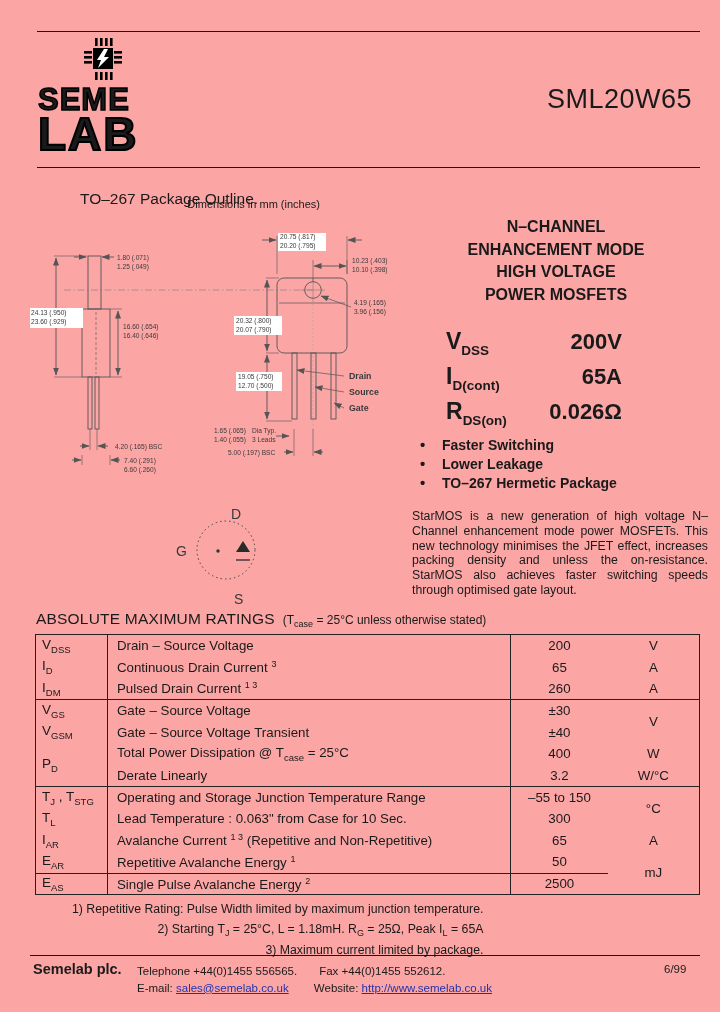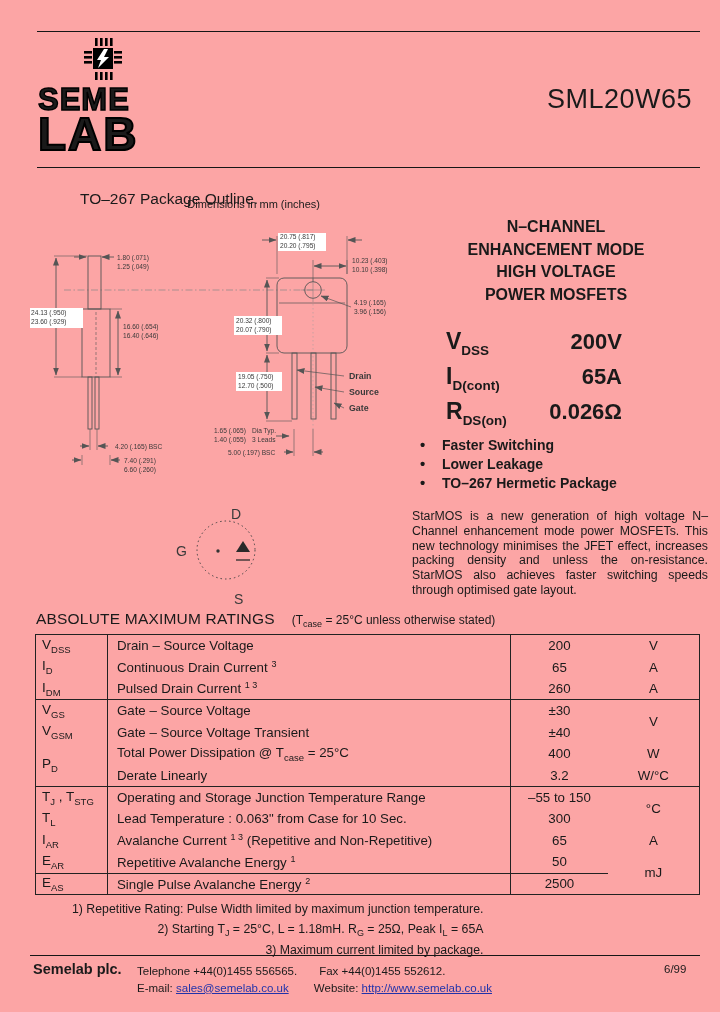--- a/index.html
+++ b/index.html
@@ -47,21 +47,21 @@
   #features { position:absolute; left:418px; top:436px; width:290px; list-style:none; }
   #features li { font-size:14px; font-weight:bold; line-height:19px; padding-left:24px;
                  position:relative; }
   #features li .blt { position:absolute; left:2px; top:-1px; font-size:15px; }
 
   #para { position:absolute; left:412px; top:509px; width:296px; font-size:12.3px;
           line-height:14.8px; text-align:justify; }
 
   #amr-head { position:absolute; left:36px; top:610px; white-space:nowrap; }
   #amr-head .h  { font-size:15.5px; font-weight:normal; letter-spacing:0.2px; }
-  #amr-head .c  { font-size:12px; margin-left:17px; }
+  #amr-head .c  { font-size:12px; margin-left:8px; }
   #amr-head sub { font-size:9px; }
 
   #ratings { position:absolute; left:35px; top:634px; width:665px;
              border-collapse:collapse; border:1.8px solid #222; }
   #ratings td { height:21.7px; font-size:13.3px; vertical-align:middle; }
   #ratings td.sym  { padding-left:6px; border-right:1.3px solid #222; font-size:13.5px; }
   #ratings td.desc { padding-left:9px; border-right:1.3px solid #222; }
   #ratings td.val  { text-align:center; }
   #ratings td.unit { text-align:center; }
   #ratings sub { font-size:9.5px; }

